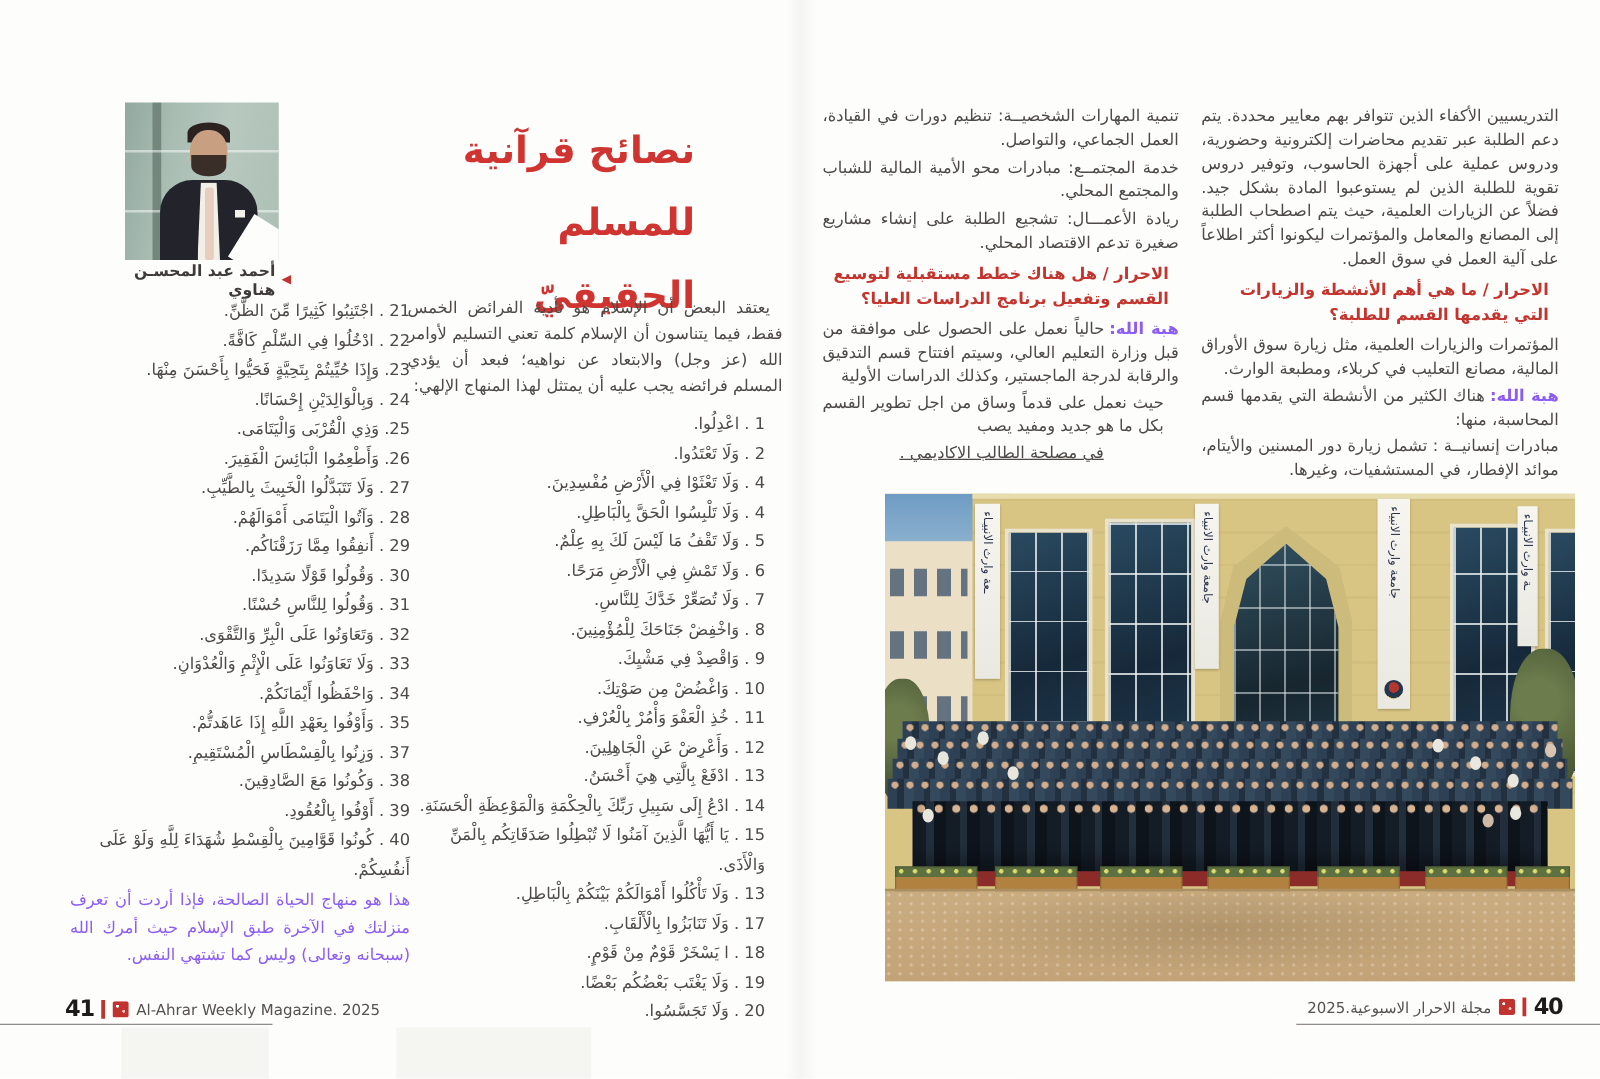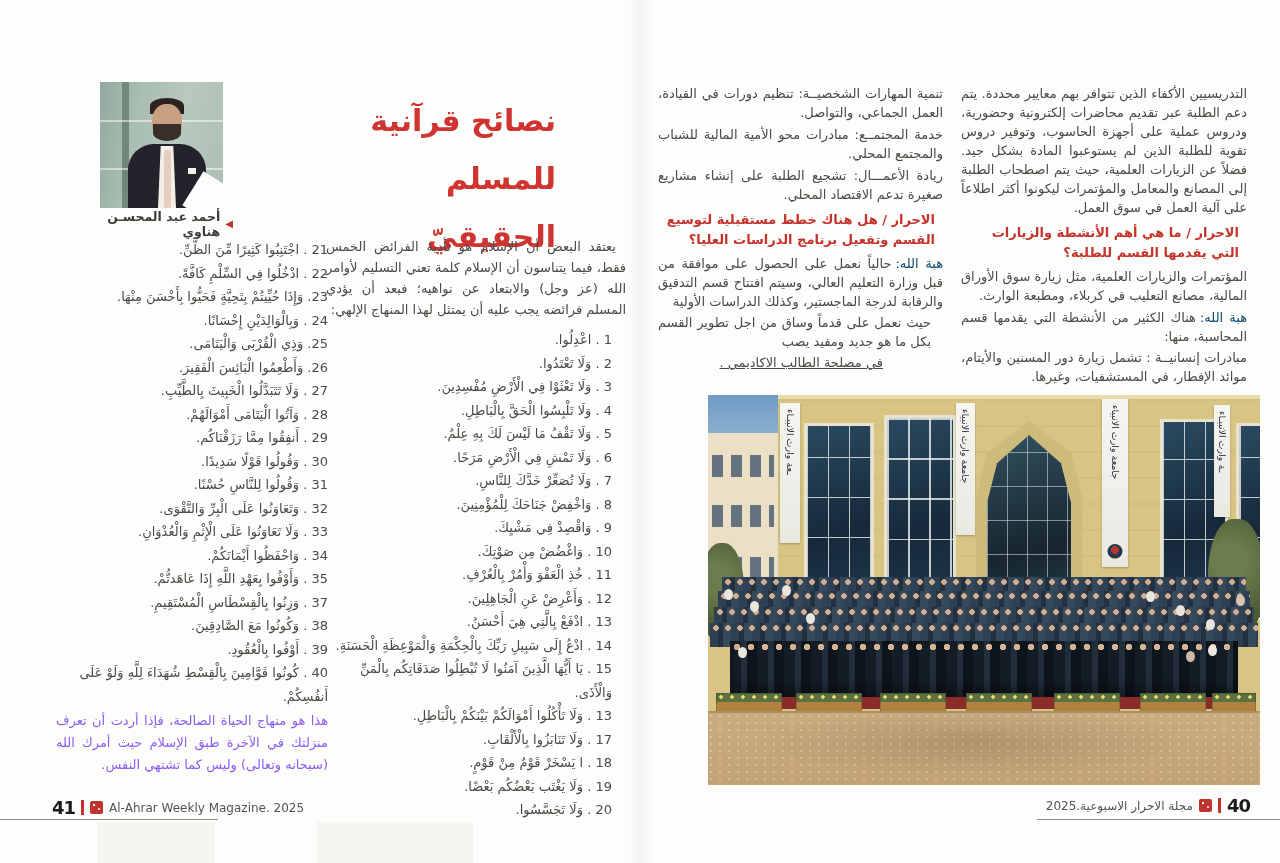--- a/index.html
+++ b/index.html
@@ -8,21 +8,21 @@
   .gutter{position:absolute;left:628px;top:0;width:26px;height:100%;
     background:linear-gradient(90deg,rgba(0,0,0,0) 0%,rgba(0,0,0,0.035) 50%,rgba(0,0,0,0) 100%);}
   .page{position:absolute;top:0;height:863px;width:640px;}
   #page41{left:0;}
   #page40{left:640px;}
 
   
   .rtl{direction:rtl;}
   .body-p{font-size:13px;line-height:19px;color:#4c4946;text-align:justify;margin:0 0 2px 0;}
   .q-red{color:#c5332d;font-weight:bold;font-size:13px;line-height:20px;text-align:right;margin:6px 0 4px 0;padding-right:8px;}
-  .lead{font-weight:normal;color:#0c4a6e;margin-inline-end:4px;}
+  .lead{font-weight:bold;color:#8b5cf6;margin-inline-end:4px;}
   .pt{margin:0 0 3px 0;}
 
   
   .p40-col1{position:absolute;top:84px;right:33px;width:286px;}
   .p40-col2{position:absolute;top:84px;left:18px;width:285px;}
   .ind1{padding-right:12px;}
   .ind2{padding-right:60px;text-align:right;text-decoration:underline;}
 
   
   .footer{position:absolute;display:flex;align-items:center;gap:6px;}
@@ -233,21 +233,21 @@
     <div class="title-block">
       <div>نصائح قرآنية</div>
       <div>للمسلم الحقيقيّ</div>
     </div>
 
     <div class="p41-colmid rtl">
       <p class="intro">يعتقد البعض أن الإسلام هو تأدية الفرائض الخمس فقط، فيما يتناسون أن الإسلام كلمة تعني التسليم لأوامر الله (عز وجل) والابتعاد عن نواهيه؛ فبعد أن يؤدي المسلم فرائضه يجب عليه أن يمتثل لهذا المنهاج الإلهي:</p>
       <div class="items">
           <div>1 . اعْدِلُوا.</div>
           <div>2 . وَلَا تَعْتَدُوا.</div>
-          <div>3 . وَلَا تَعْثَوْا فِي الْأَرْضِ مُفْسِدِينَ.</div>
+          <div>4 . وَلَا تَعْثَوْا فِي الْأَرْضِ مُفْسِدِينَ.</div>
           <div>4 . وَلَا تَلْبِسُوا الْحَقَّ بِالْبَاطِلِ.</div>
           <div>5 . وَلَا تَقْفُ مَا لَيْسَ لَكَ بِهِ عِلْمٌ.</div>
           <div>6 . وَلَا تَمْشِ فِي الْأَرْضِ مَرَحًا.</div>
           <div>7 . وَلَا تُصَعِّرْ خَدَّكَ لِلنَّاسِ.</div>
           <div>8 . وَاخْفِضْ جَنَاحَكَ لِلْمُؤْمِنِينَ.</div>
           <div>9 . وَاقْصِدْ فِي مَشْيِكَ.</div>
           <div>10 . وَاغْضُضْ مِن صَوْتِكَ.</div>
           <div>11 . خُذِ الْعَفْوَ وَأْمُرْ بِالْعُرْفِ.</div>
           <div>12 . وَأَعْرِضْ عَنِ الْجَاهِلِينَ.</div>
           <div>13 . ادْفَعْ بِالَّتِي هِيَ أَحْسَنُ.</div>

